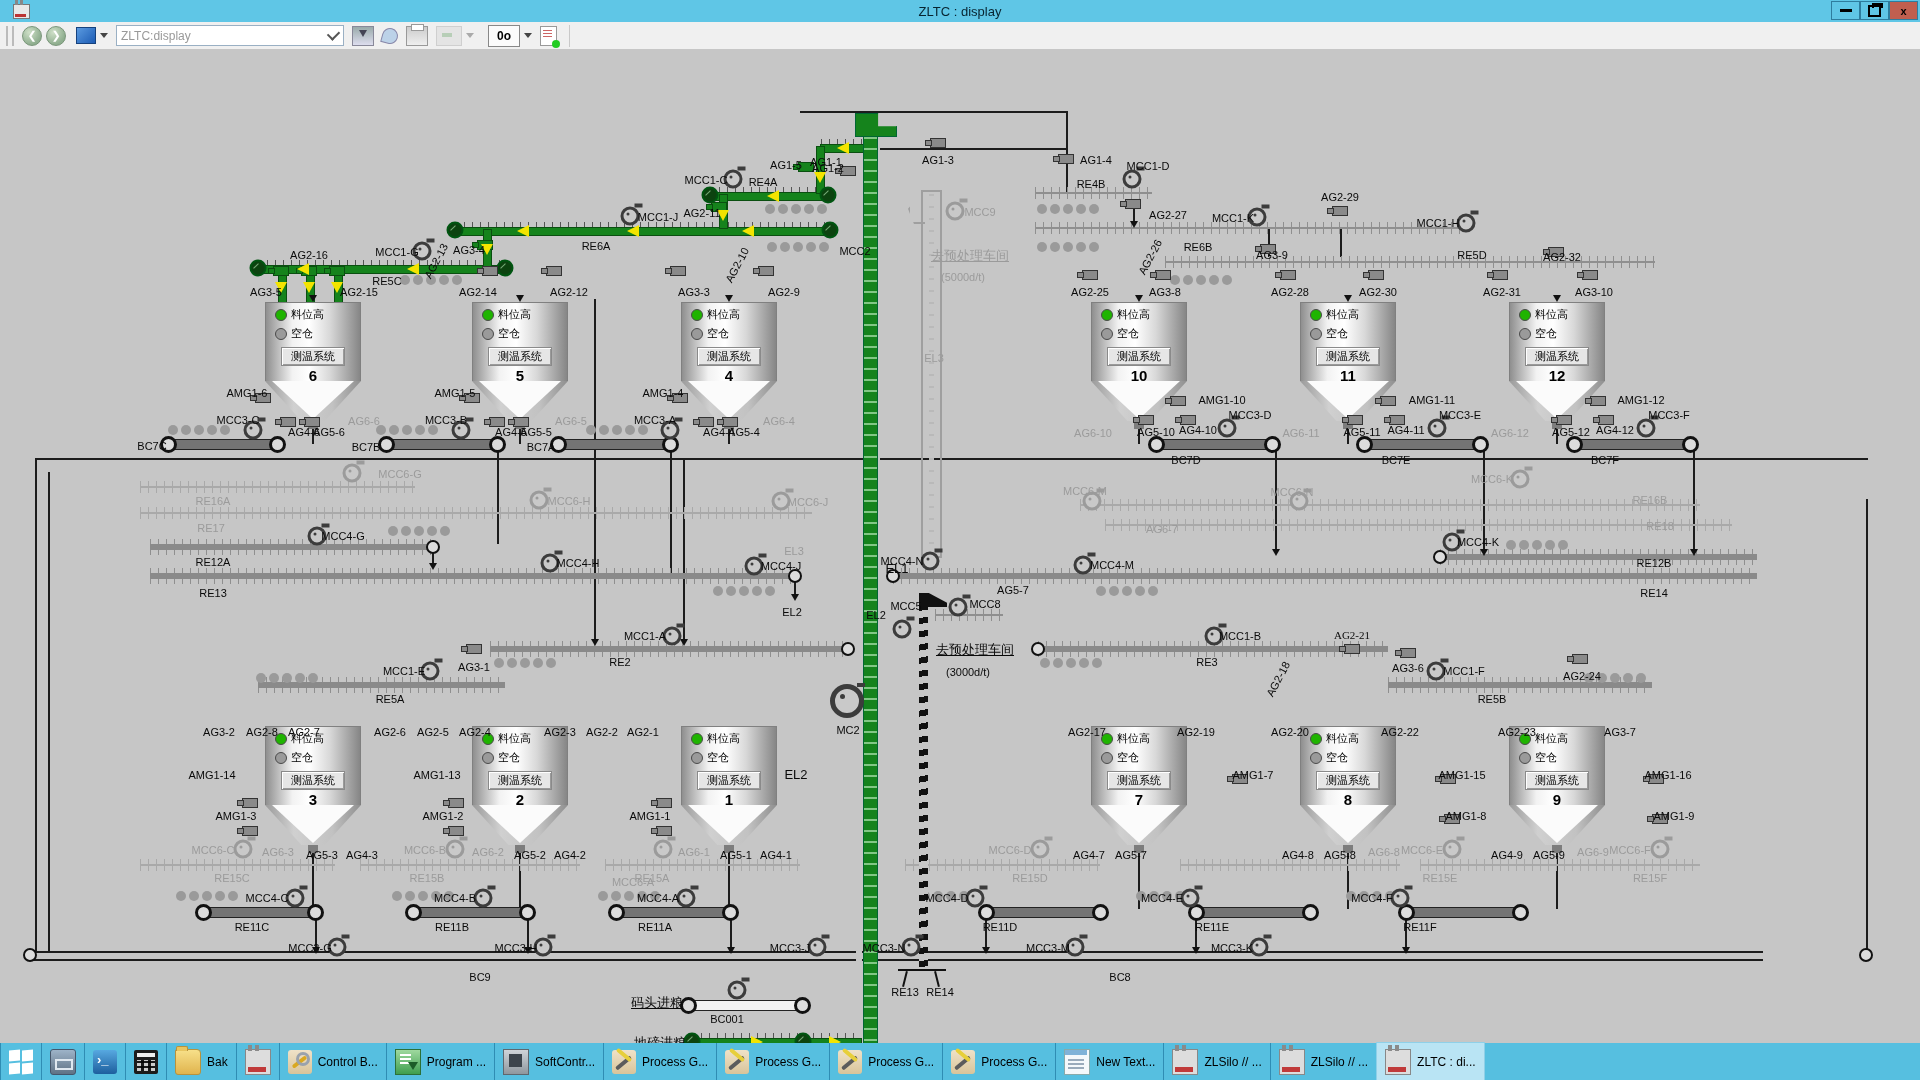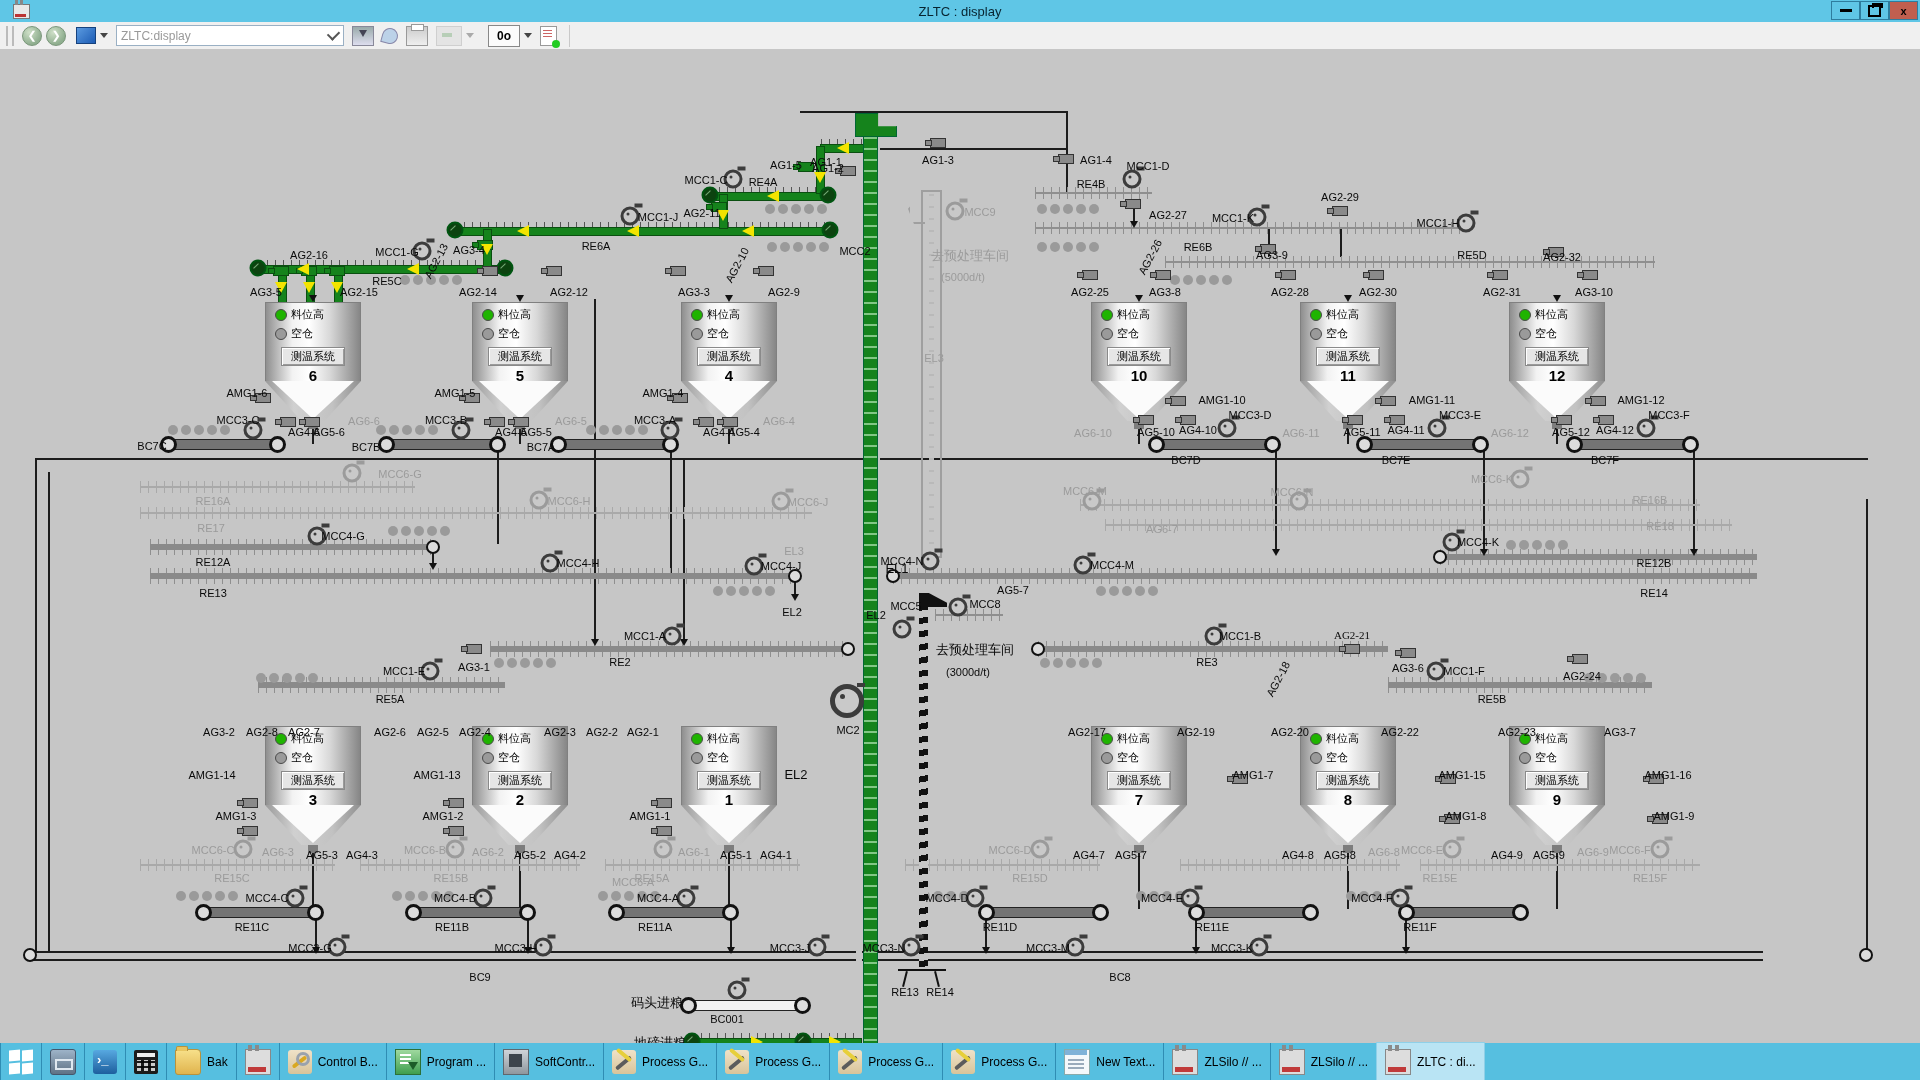--- a/index.html
+++ b/index.html
@@ -46,21 +46,21 @@
   .tbi.doc::before{content:"";position:absolute;left:2px;top:3px;width:9px;height:1px;background:#c66;box-shadow:0 3px 0 #c66,0 6px 0 #c66;}
   .tbi.doc::after{content:"";position:absolute;right:-4px;bottom:-3px;width:8px;height:8px;background:#2c2;border-radius:50%;}
   .tsep{width:1px;height:22px;background:#c9c9c9;margin-left:8px;}
 
   
   #canvas{position:absolute;left:0;top:49px;width:1920px;height:994px;background:#c6c6c6;overflow:hidden;}
   .lbl{position:absolute;font-size:11px;color:#0a0a0a;white-space:nowrap;transform:translate(-50%,-50%);z-index:40;}
   .lbl.g{color:#9b9b9b;}
   .lbl.b{font-weight:normal;font-size:13px;}
   .lbl.r{transform:translate(-50%,-50%) rotate(-62deg);}
-  .lbl.cjk{font-size:13px;}
+  .lbl.cjk{font-size:13px;text-decoration:underline;}
   .line{position:absolute;background:#1c1c1c;z-index:5;}
   .rail{position:absolute;height:2px;background:#8f8f8f;z-index:6;}
   .rail .tk{position:absolute;left:0;right:0;top:-5px;height:5px;
      background:repeating-linear-gradient(90deg,#8f8f8f 0 1px,transparent 1px 8px);}
   .rail .tk2{position:absolute;left:0;right:0;bottom:-5px;height:5px;
      background:repeating-linear-gradient(90deg,#8f8f8f 0 1px,transparent 1px 8px);}
   .rail.lt{background:#a9a9a9;}
   .rail.lt .tk,.rail.lt .tk2{background:repeating-linear-gradient(90deg,#a9a9a9 0 1px,transparent 1px 8px);}
   .rail.md{height:6px;background:#8a8a8a;}
   .green{position:absolute;height:7px;background:#15831c;border:1px solid #0a4f10;z-index:8;}
@@ -864,21 +864,21 @@
       <div class="lbl" style="left: 236px; top: 767px;">AMG1-3</div>
       <div class="lbl" style="left: 437px; top: 726px;">AMG1-13</div>
       <div class="lbl" style="left: 443px; top: 767px;">AMG1-2</div>
       <div class="lbl" style="left: 650px; top: 767px;">AMG1-1</div>
       <div class="lbl g" style="left: 213px; top: 801px;">MCC6-C</div>
       <div class="lbl g" style="left: 232px; top: 829px;">RE15C</div>
       <div class="lbl g" style="left: 278px; top: 803px;">AG6-3</div>
       <div class="lbl" style="left: 322px; top: 806px;">AG5-3</div>
       <div class="lbl" style="left: 362px; top: 806px;">AG4-3</div>
       <div class="lbl g" style="left: 425px; top: 801px;">MCC6-B</div>
-      <div class="lbl g" style="left: 444px; top: 829px; padding-left: 14px;">RE15B</div>
+      <div class="lbl g" style="left: 420px; top: 829px; padding-left: 14px;">RE15B</div>
       <div class="lbl g" style="left: 488px; top: 803px;">AG6-2</div>
       <div class="lbl" style="left: 530px; top: 806px;">AG5-2</div>
       <div class="lbl" style="left: 570px; top: 806px;">AG4-2</div>
       <div class="lbl g" style="left: 633px; top: 801px; margin-top: 32px;">MCC6-A</div>
       <div class="lbl g" style="left: 652px; top: 829px;">RE15A</div>
       <div class="lbl g" style="left: 694px; top: 803px;">AG6-1</div>
       <div class="lbl" style="left: 736px; top: 806px;">AG5-1</div>
       <div class="lbl" style="left: 776px; top: 806px;">AG4-1</div>
       <div class="lbl" style="left: 267px; top: 849px;">MCC4-C</div>
       <div class="lbl" style="left: 252px; top: 878px;">RE11C</div>

